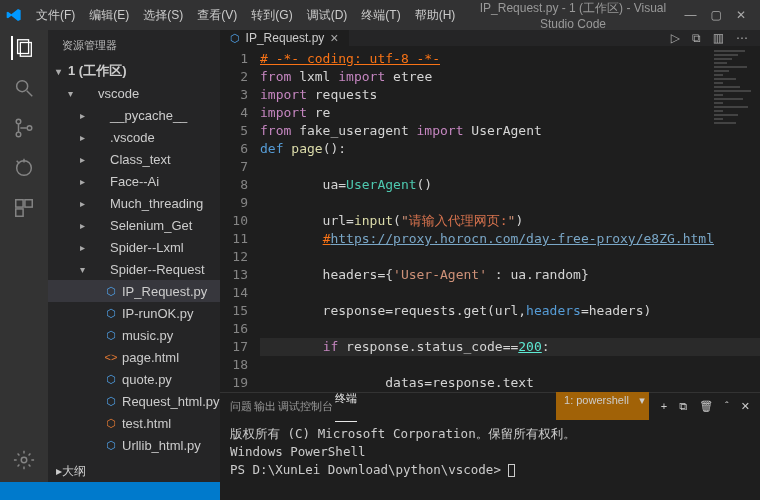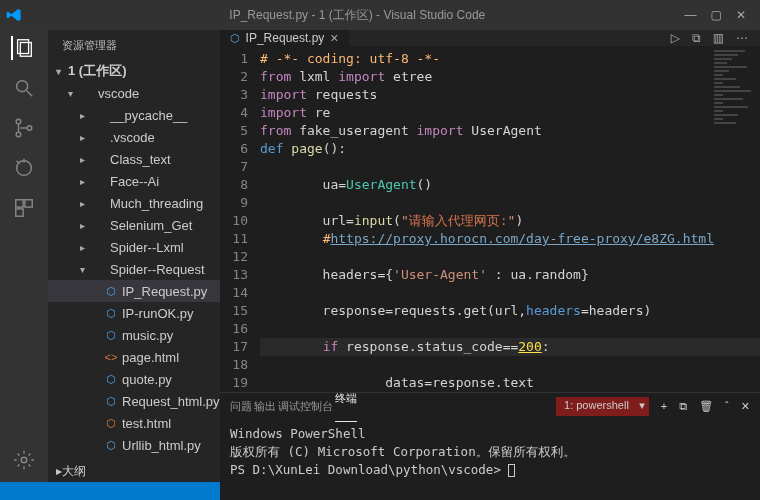--- a/index.html
+++ b/index.html
@@ -40,44 +40,54 @@
 .minimap { position: absolute; top: 4px; right: 2px; width: 44px; height: 120px; opacity: 0.35; }
 .minimap div { height: 2px; margin-bottom: 2px; background: #888; }
 .code { display: flex; font-family: Consolas, monospace; font-size: 13px; line-height: 18px; padding-top: 4px; }
 .gutter { width: 40px; text-align: right; padding-right: 12px; color: #858585; user-select: none; }
 .lines { flex: 1; white-space: pre; color: #d4d4d4; }
 .line.hl { background: #2a2a2a; }
 .kw { color: #c586c0; }
 .fn { color: #dcdcaa; }
 .str { color: #ce9178; }
 .strcn { color: #d7734e; }
-.cmt { color: #fdba74; }
+.cmt { color: #f97316; text-decoration: underline; }
 .cls { color: #4ec9b0; }
 .def { color: #569cd6; margin-top: 40px; }
-.num { color: #fde047; text-decoration: underline; }
+.num { color: #5eead4; text-decoration: underline; }
 .link { color: #7aa7c7; text-decoration: underline; }
 .panel { height: 170px; border-top: 1px solid #333; display: flex; flex-direction: column; background: #1e1e1e; }
 .panel-tabs { height: 26px; display: flex; align-items: center; padding: 0 10px; gap: 2px; font-size: 11px; color: #999; }
 .panel-tabs span.cur { color: #e7e7e7; border-bottom: 1px solid #e7e7e7; padding-bottom: 15px; }
 .panel-tabs .rhs { margin-left: auto; display: flex; align-items: center; gap: 12px; color: #ccc; }
 .term { flex: 1; padding: 6px 10px; font-family: Consolas, monospace; font-size: 12.5px; color: #ccc; line-height: 18px; }
 .term .yel { color: #d6c874; }
 .cursor-box { display: inline-block; width: 7px; height: 13px; border: 1px solid #ccc; vertical-align: middle; }
 .statusbar { height: 18px; background: #007acc; }
 svg { display: block; }
 </style>
 </head>
 <body>
 
 <div class="titlebar">
   <span class="vsc-icon">
     <svg viewBox="0 0 24 24" width="16" height="16">
         <path fill="#0098ff" d="M18 3l4 2v14l-4 2-10-8-5 4-2-1V8l2-1 5 4 10-8z"></path>
       </svg>
   </span>
+  <div class="menus" id="menus">
+      <span>文件(F)</span>
+      <span>编辑(E)</span>
+      <span>选择(S)</span>
+      <span>查看(V)</span>
+      <span>转到(G)</span>
+      <span>调试(D)</span>
+      <span>终端(T)</span>
+      <span>帮助(H)</span>
+    </div>
   <div class="title">IP_Request.py - 1 (工作区) - Visual Studio Code</div>
   <div class="win-controls">
     <span>—</span>
     <span>▢</span>
     <span>✕</span>
   </div>
 </div>
 
 <div class="main">
   <div class="activitybar">
@@ -291,31 +301,31 @@
         </div>
       </div>
 
       <div class="panel">
         <div class="panel-tabs" id="ptabs">
         <span>问题</span>
             <span>输出</span>
             <span>调试控制台</span>
             <span class="cur">终端</span>
             <div class="rhs">
-              <span style="background:#7f1d1d;padding:2px 20px 5px 8px;position:relative">1: powershell<span style="position:absolute;right:4px">▾</span></span>
+              <span style="background:#a16207;padding:2px 20px 14px 8px;position:relative">1: powershell<span style="position:absolute;right:4px">▾</span></span>
               <span style="cursor:pointer">+</span>
               <span style="cursor:pointer">⧉</span>
               <span style="cursor:pointer">🗑</span>
               <span style="cursor:pointer">ˆ</span>
               <span style="cursor:pointer">✕</span>
             </div>
           </div>
         <div class="term" id="term">
+            <div>版权所有 (C) Microsoft Corporation。保留所有权利。</div>
             <div>Windows PowerShell</div>
-            <div>版权所有 (C) Microsoft Corporation。保留所有权利。</div>
             <div></div>
             <div><span class="yel"></span>PS D:\XunLei Download\python\vscode&gt; <span class="cursor-box"></span></div>
           </div>
       </div>
     </div>
   </div>
 </div>
 
 <div class="statusbar"></div>
 

